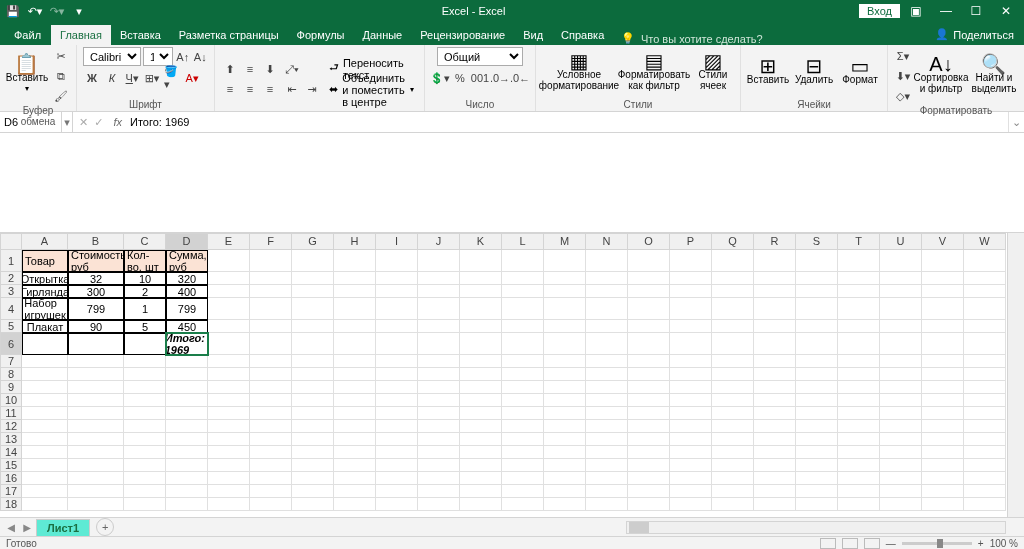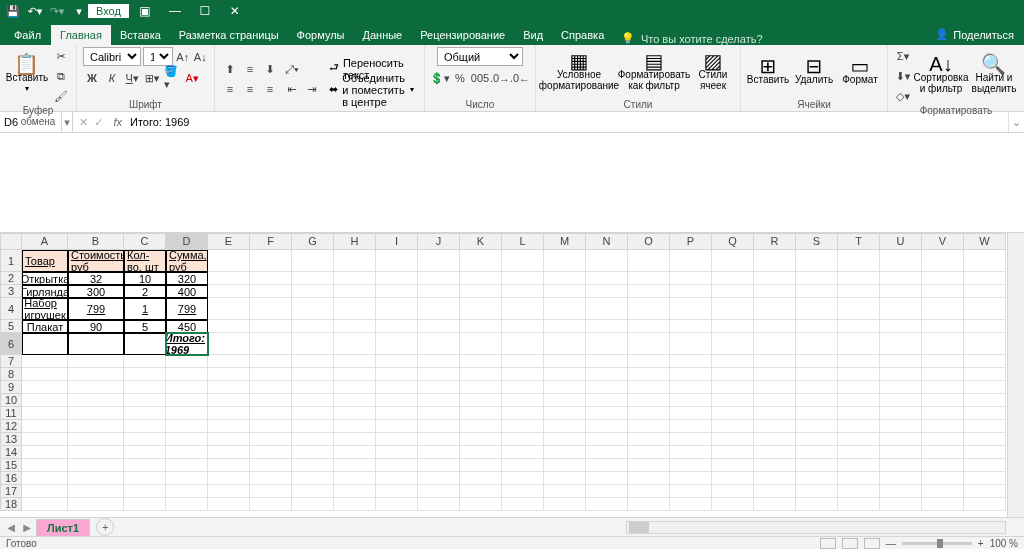--- a/index.html
+++ b/index.html
@@ -40,51 +40,52 @@
 .grid-area { overflow: hidden; }
 .col-headers { display: flex; height: 17px; }
 .corner { width: 22px; border: 1px solid #d4d4d4; background: #f0f0f0; }
 .colh { border: 1px solid #d4d4d4; border-left: none; background: #f0f0f0; text-align: center; font-size: 11px; color: #444; line-height: 15px; }
 .colh.sel { background: #d2d2d2; }
 .grid-body { display: flex; }
 .row-headers { display: flex; flex-direction: column; }
 .rowh { width: 22px; border: 1px solid #d4d4d4; border-top: none; background: #f0f0f0; text-align: center; font-size: 11px; color: #444; }
 .rowh.sel { background: #d2d2d2; }
 .cells { position: relative; }
-.cell-row { display: flex; text-decoration: underline; }
+.cell-row { display: flex; }
 .cell { border-right: 1px solid #e0e0e0; border-bottom: 1px solid #e0e0e0; font-size: 11px; padding: 0 2px; display: flex; align-items: center; overflow: hidden; }
 .tbl-border { border: 1px solid #000 !important; }
 .tbl-hdr { background: #fbe3d5; font-weight: normal; }
 .c-center { justify-content: center; }
 .c-right { justify-content: flex-end; }
 .italic-bold { font-style: italic; font-weight: bold; }
 .active-cell { outline: 2px solid #1a7e4a; outline-offset: -1px; position: relative; z-index: 2; }
 .sheet-tabs { position: absolute; bottom: 13px; left: 0; right: 0; height: 19px; background: #f3f3f3; border-top: 1px solid #d4d4d4; display: flex; align-items: center; padding-left: 4px; gap: 2px; }
 .nav-arrow { width: 14px; text-align: center; color: #888; font-size: 10px; }
-.sheet-tab { background: #f9a8d4; border: 1px solid #ccc; border-bottom: none; padding: 2px 10px; font-size: 11px; font-weight: bold; color: #1a6f41; }
+.sheet-tab { background: #5eead4; border: 1px solid #ccc; border-bottom: none; padding: 2px 10px; font-size: 11px; font-weight: bold; color: #1a6f41; }
 .add-sheet { width: 18px; height: 18px; border: 1px solid #ccc; border-radius: 50%; text-align: center; font-size: 11px; color: #666; margin-left: 4px; line-height: 16px; }
 .hscroll { position: absolute; right: 18px; width: 380px; height: 13px; background: #f0f0f0; border: 1px solid #d4d4d4; display: flex; }
 .hscroll-thumb { width: 20px; background: #cdcdcd; margin-left: 2px; }
 .statusbar { position: absolute; bottom: 0; left: 0; right: 0; height: 13px; background: #f3f3f3; border-top: 1px solid #d4d4d4; display: flex; align-items: center; font-size: 10px; color: #555; padding: 0 6px; }
 .statusbar-right { margin-left: auto; display: flex; align-items: center; gap: 6px; }
 .view-btn { width: 16px; height: 11px; border: 1px solid #bbb; }
 .zoom-slider { width: 70px; height: 3px; background: #ccc; position: relative; }
 .zoom-thumb { position: absolute; left: 50%; top: -3px; width: 6px; height: 9px; background: #888; }
 .vscroll { position: absolute; right: 0; top: 233px; bottom: 32px; width: 17px; background: #f0f0f0; border-left: 1px solid #d4d4d4; }
 </style>
 </head>
 <body>
 
 <div class="titlebar">
   <div class="titlebar-left">
     <div class="qat-btn">💾</div>
     <div class="qat-btn">↶▾</div>
     <div class="qat-btn" style="opacity:.5">↷▾</div>
     <div class="qat-btn">▾</div>
   </div>
+  <div class="titlebar-center">Excel - Excel</div>
   <div class="titlebar-right">
     <div class="login-btn">Вход</div>
     <div class="win-btn">▣</div>
     <div class="win-btn">—</div>
     <div class="win-btn">☐</div>
     <div class="win-btn">✕</div>
   </div>
 </div>
 
 <div class="tabs">
@@ -180,21 +181,21 @@
       </div>
     </div>
   </div>
 
   <div class="group">
     <div class="group-body" style="flex-direction:column;gap:3px">
       <select class="sel" style="width:86px"><option>Общий</option></select>
       <div class="row">
         <div class="mini-btn">💲▾</div>
         <div class="mini-btn">%</div>
-        <div class="mini-btn">005</div>
+        <div class="mini-btn">001</div>
         <div class="mini-btn">.0→</div>
         <div class="mini-btn">.0←</div>
       </div>
     </div>
     <div class="group-label">Число</div>
   </div>
 
   <div class="group">
     <div class="group-body">
       <div class="big-btn wide">

